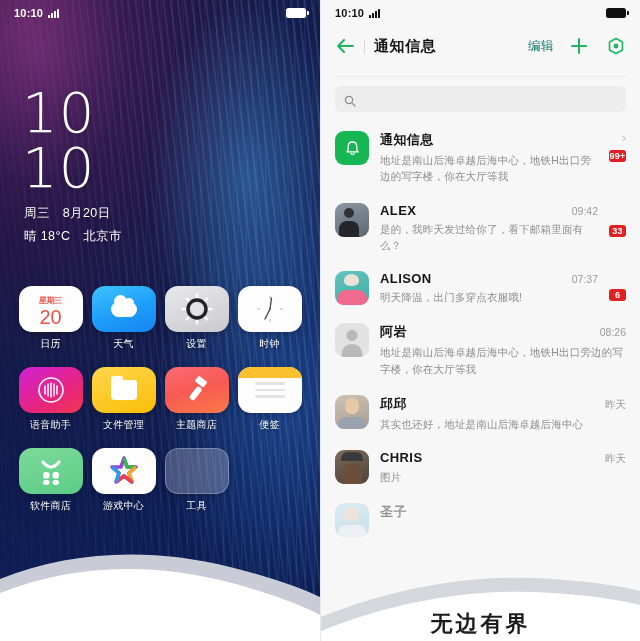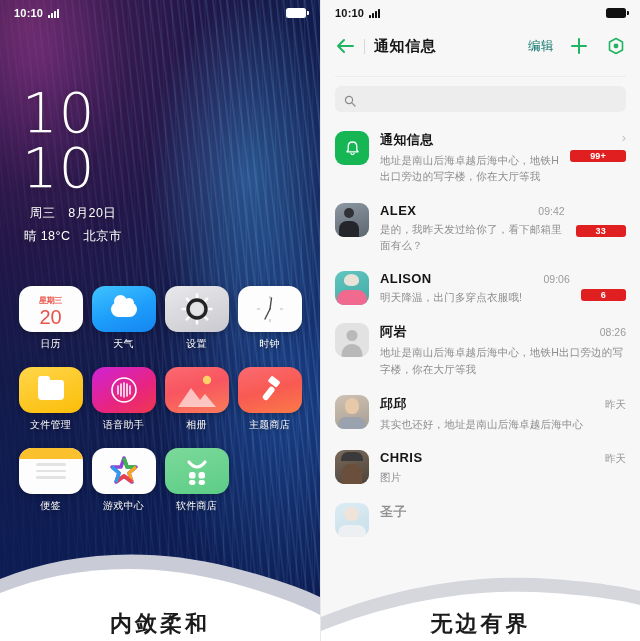--- a/index.html
+++ b/index.html
@@ -91,21 +91,20 @@
     position:absolute; left:22px; top:86px; z-index:5; color:#fff;
   }
   .lock-clock .hh, .lock-clock .mm{
     font-size:56px; line-height:.98; font-weight:300; letter-spacing:1px;
     font-family:"DejaVu Sans", sans-serif;
     text-shadow:0 1px 6px rgba(0,0,0,.28);
   }
   .lock-meta{
     position:absolute; left:24px; top:205px; z-index:5; color:#fff;
     text-shadow:0 1px 5px rgba(0,0,0,.35);
-    text-align:center;
   }
   .lock-meta .l1{ font-size:12.5px; margin-bottom:6px; letter-spacing:.4px; }
   .lock-meta .l2{ font-size:12.5px; letter-spacing:.4px; }
 
   .app-grid{
     position:absolute; left:0; right:0; top:286px; z-index:5;
     display:grid; grid-template-columns:repeat(4,1fr);
     row-gap:16px; padding:0 14px;
   }
   .app{ display:flex; flex-direction:column; align-items:center; gap:5px; }
@@ -271,21 +270,21 @@
   .msg-name{ font-size:13px; font-weight:bold; color:#151515; letter-spacing:.4px; }
   .msg-time{ margin-left:auto; font-size:10.5px; color:#9a9a9a; white-space:nowrap; }
   .msg-prev{
     font-size:10.5px; color:#8e8e8e; line-height:1.55; margin-top:3px;
     letter-spacing:.2px;
   }
   .msg-right{ display:flex; flex-direction:column; align-items:flex-end; }
   .chev{ color:#c2c2c2; font-size:13px; line-height:1; }
   .badge{
     background:#e02020; color:#fff; font-size:9px; font-weight:bold;
-    border-radius:3px; padding:1px 20px; min-width:17px; text-align:center;
+    border-radius:3px; padding:1px 0; min-width:17px; text-align:center;
     margin-top:6px; letter-spacing:.2px;
   }
   .row-fade{ opacity:.45; }
 </style>
 </head>
 <body>
 
 <div class="phone-left">
   <div class="wall-base"></div>
   <div class="wall-strands"></div>
@@ -360,113 +359,114 @@
           <line x1="7" y1="20" x2="10" y2="20" stroke="#b9b9b9" stroke-width="1.1"></line>
           <line x1="30" y1="20" x2="33" y2="20" stroke="#b9b9b9" stroke-width="1.1"></line>
           <line x1="20" y1="20" x2="21.5" y2="9" stroke="#4a4a4a" stroke-width="1.4" stroke-linecap="round"></line>
           <line x1="20" y1="20" x2="15" y2="30" stroke="#4a4a4a" stroke-width="1.4" stroke-linecap="round"></line>
         </svg>
       </div>
       <span class="app-lbl">时钟</span>
     </div>
 
     <div class="app">
-      <div class="app-ico ic-file">
-          <span class="fold"></span>
-        </div>
-      <span class="app-lbl">文件管理</span>
-    </div>
-
-    <div class="app">
       <div class="app-ico ic-voice">
         <svg width="30" height="30" viewBox="0 0 30 30">
           <circle cx="15" cy="15" r="12" fill="none" stroke="#fff" stroke-width="1.6"></circle>
           <g stroke="#fff" stroke-width="1.5" stroke-linecap="round">
             <line x1="9" y1="11" x2="9" y2="19"></line>
             <line x1="12" y1="9" x2="12" y2="21"></line>
             <line x1="15" y1="8" x2="15" y2="22"></line>
             <line x1="18" y1="9" x2="18" y2="21"></line>
             <line x1="21" y1="11" x2="21" y2="19"></line>
           </g>
         </svg>
       </div>
       <span class="app-lbl">语音助手</span>
     </div>
 
     <div class="app">
-      <div class="app-ico ic-photo">
-        <svg width="46" height="46" viewBox="0 0 46 46">
-          <circle cx="33" cy="13" r="4.2" fill="#ffd166"></circle>
-          <path d="M4 40 L17 21 L26 33 L31 27 L42 40 Z" fill="rgba(255,255,255,.62)"></path>
-        </svg>
-      </div>
-      <span class="app-lbl">相册</span>
-    </div>
+      <div class="app-ico ic-file">
+          <span class="fold"></span>
+        </div>
+      <span class="app-lbl">文件管理</span>
+    </div>
+
 
     <div class="app">
       <div class="app-ico ic-theme">
         <svg width="30" height="30" viewBox="0 0 30 30">
           <rect x="14" y="3" width="11" height="7" rx="1.6" fill="#fff" transform="rotate(38 19 6)"></rect>
           <rect x="11" y="11" width="6" height="15" rx="2.4" fill="#fff" transform="rotate(38 14 18)"></rect>
         </svg>
       </div>
       <span class="app-lbl">主题商店</span>
     </div>
 
     <div class="app">
       <div class="app-ico ic-note">
         <span class="bar"></span>
           <span class="ln"></span>
           <span class="ln"></span>
           <span class="ln"></span>
       </div>
       <span class="app-lbl">便签</span>
+    </div>
+
+    <div class="app">
+      <div class="app-ico ic-store">
+        <svg width="32" height="32" viewBox="0 0 32 32">
+          <path d="M8 7 Q16 17 24 7" fill="none" stroke="#fff" stroke-width="3.2" stroke-linecap="round"></path>
+          <rect x="8" y="17" width="6.5" height="6.5" rx="2.6" fill="#fff"></rect>
+          <rect x="17.5" y="17" width="6.5" height="6.5" rx="2.6" fill="#fff"></rect>
+          <rect x="8" y="25" width="6.5" height="5" rx="2.4" fill="#fff"></rect>
+          <rect x="17.5" y="25" width="6.5" height="5" rx="2.4" fill="#fff"></rect>
+        </svg>
+      </div>
+      <span class="app-lbl">软件商店</span>
     </div>
 
     <div class="app">
       <div class="app-ico ic-game">
         <svg width="34" height="34" viewBox="0 0 34 34">
           <path d="M17 4 L20 13 L29 13 L22 19 L25 28 L17 22 L9 28 L12 19 L5 13 L14 13 Z" fill="none" stroke="#8e46d6" stroke-width="3.6" stroke-linejoin="round"></path>
           <path d="M17 4 L20 13 L29 13" fill="none" stroke="#39b54a" stroke-width="3.6" stroke-linejoin="round"></path>
           <path d="M29 13 L22 19 L25 28" fill="none" stroke="#f5a623" stroke-width="3.6" stroke-linejoin="round"></path>
           <path d="M25 28 L17 22 L9 28" fill="none" stroke="#e8434f" stroke-width="3.6" stroke-linejoin="round"></path>
           <path d="M9 28 L12 19 L5 13" fill="none" stroke="#2b9bf0" stroke-width="3.6" stroke-linejoin="round"></path>
         </svg>
       </div>
       <span class="app-lbl">游戏中心</span>
     </div>
 
     <div class="app">
-      <div class="app-ico ic-store">
-        <svg width="32" height="32" viewBox="0 0 32 32">
-          <path d="M8 7 Q16 17 24 7" fill="none" stroke="#fff" stroke-width="3.2" stroke-linecap="round"></path>
-          <rect x="8" y="17" width="6.5" height="6.5" rx="2.6" fill="#fff"></rect>
-          <rect x="17.5" y="17" width="6.5" height="6.5" rx="2.6" fill="#fff"></rect>
-          <rect x="8" y="25" width="6.5" height="5" rx="2.4" fill="#fff"></rect>
-          <rect x="17.5" y="25" width="6.5" height="5" rx="2.4" fill="#fff"></rect>
-        </svg>
-      </div>
-      <span class="app-lbl">软件商店</span>
-    </div>
-
+      <div class="app-ico ic-tools">
+        <span style="background:#f4e3e3"></span>
+          <span style="background:#f1d6d6"></span>
+          <span style="background:#1c1c1c"></span>
+        <span style="background:#4a8fe0"></span>
+          <span style="background:#5ba7e8"></span>
+          <span style="background:#2fa98a"></span>
+      </div>
+      <span class="app-lbl">工具</span>
+    </div>
   </div>
 
   <div class="page-dots">
     <span class="dot"></span>
     <span class="dot on"></span>
     <span class="dot"></span>
   </div>
 
   <div class="curve-wrap">
     <svg viewBox="0 0 320 96" preserveAspectRatio="none">
       <path d="M0 34 C 70 6, 150 2, 230 22 C 275 33, 305 45, 320 52 L320 96 L0 96 Z" fill="#c9cbd6"></path>
       <path d="M0 48 C 70 20, 150 16, 232 38 C 276 50, 305 62, 320 70 L320 96 L0 96 Z" fill="#ffffff"></path>
     </svg>
   </div>
-  <div class="caption">内敛柔和</div>
 </div>
 
 <div class="phone-right">
 
   <div class="status-bar">
     <div class="sb-left">
       <span class="sb-time dark">10:10</span>
       <span class="sig dark">
           <i></i>
           <i></i>
@@ -544,21 +544,21 @@
       <div class="msg-right">
         <span class="badge" style="margin-top:22px">33</span>
       </div>
     </div>
 
     <div class="msg-row">
       <div class="avatar av-alison"></div>
       <div class="msg-body">
         <div class="msg-top">
           <span class="msg-name">ALISON</span>
-          <span class="msg-time">09:06</span>
+          <span class="msg-time">07:37</span>
         </div>
         <div class="msg-prev">明天降温，出门多穿点衣服哦!</div>
       </div>
       <div class="msg-right">
         <span class="badge" style="margin-top:18px">6</span>
       </div>
     </div>
 
     <div class="msg-row">
       <div class="avatar av-person"></div>

